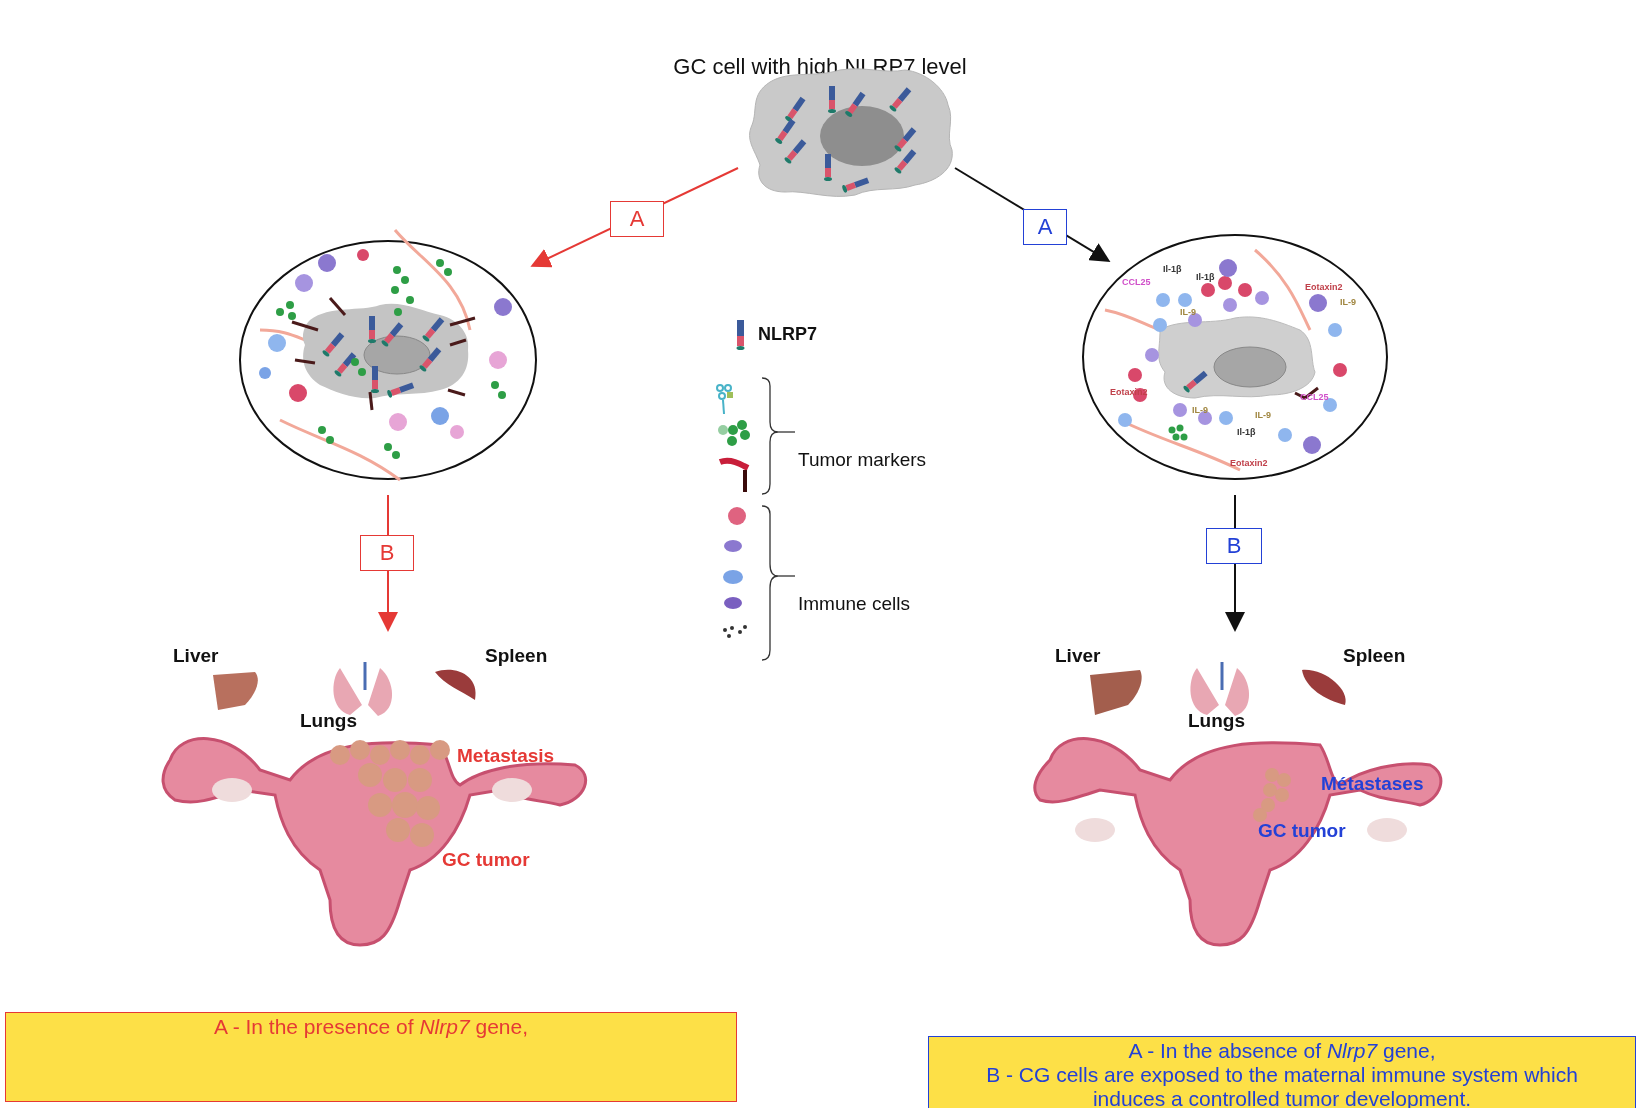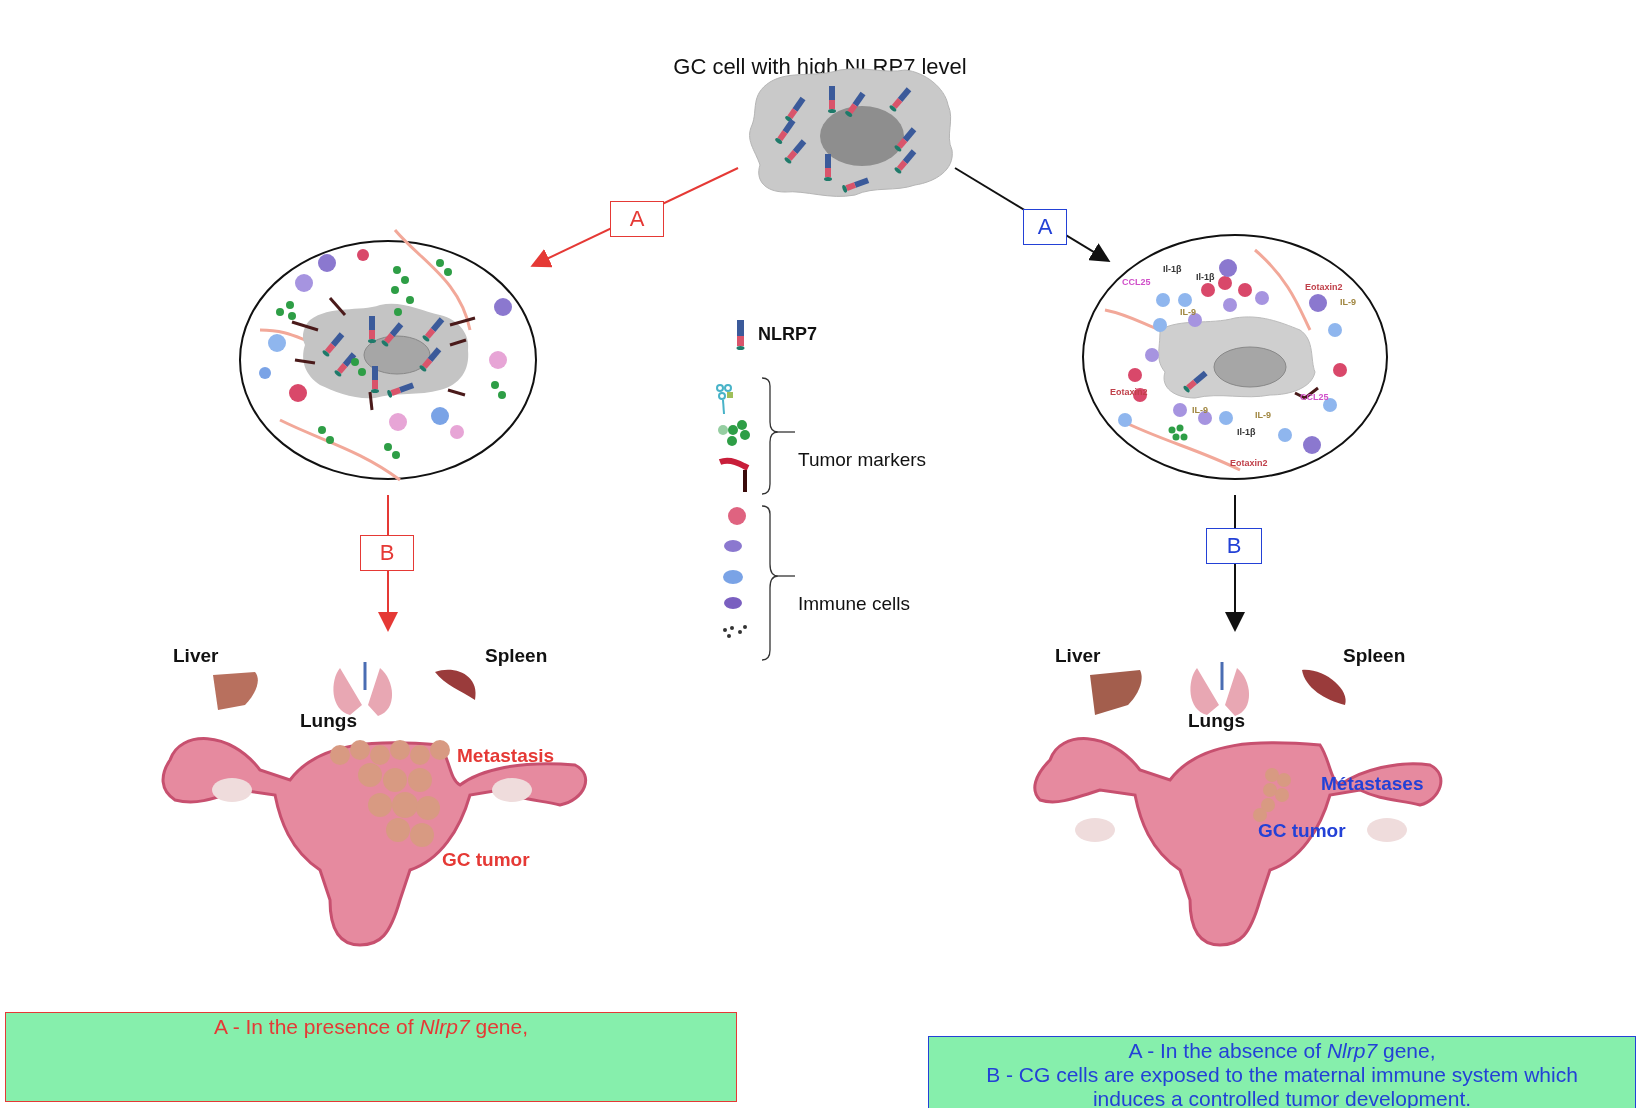--- a/index.html
+++ b/index.html
@@ -6,21 +6,21 @@
   body { width:1640px; height:1108px; position:relative; overflow:hidden; font-family:"Liberation Sans", sans-serif; }
   .abs { position:absolute; }
   .title { left:0; width:1640px; top:6px; text-align:center; font-size:22px; color:#111;margin-top:48px; }
   .boxlabel { background:#fff; font-size:22px; text-align:center; line-height:34px; }
   .red { color:#e53935; border:1.5px solid #e53935; }
   .blue { color:#2341d6; border:1.5px solid #2341d6; }
   .organ-lbl { font-weight:bold; font-size:19px; color:#111; }
   .red-txt { color:#e53935; font-weight:bold; font-size:19px;padding-left:8px; }
   .blue-txt { color:#2341d6; font-weight:bold; font-size:19px; }
   .legend-txt { font-size:19px; color:#111;margin-top:28px; }
-  .caption { font-size:21px; text-align:center; line-height:24px; padding-top:2px; background:#86efac; }
+  .caption { font-size:21px; text-align:center; line-height:24px; padding-top:2px; background:#fde047; }
   svg { position:absolute; left:0; top:0; }
 </style>
 </head>
 <body>
 
 <div class="abs title">GC cell with high NLRP7 level</div>
 
 <svg width="1640" height="1108" viewBox="0 0 1640 1108">
   <defs>
     <marker id="arR" markerWidth="10" markerHeight="10" refX="8" refY="5" orient="auto">

